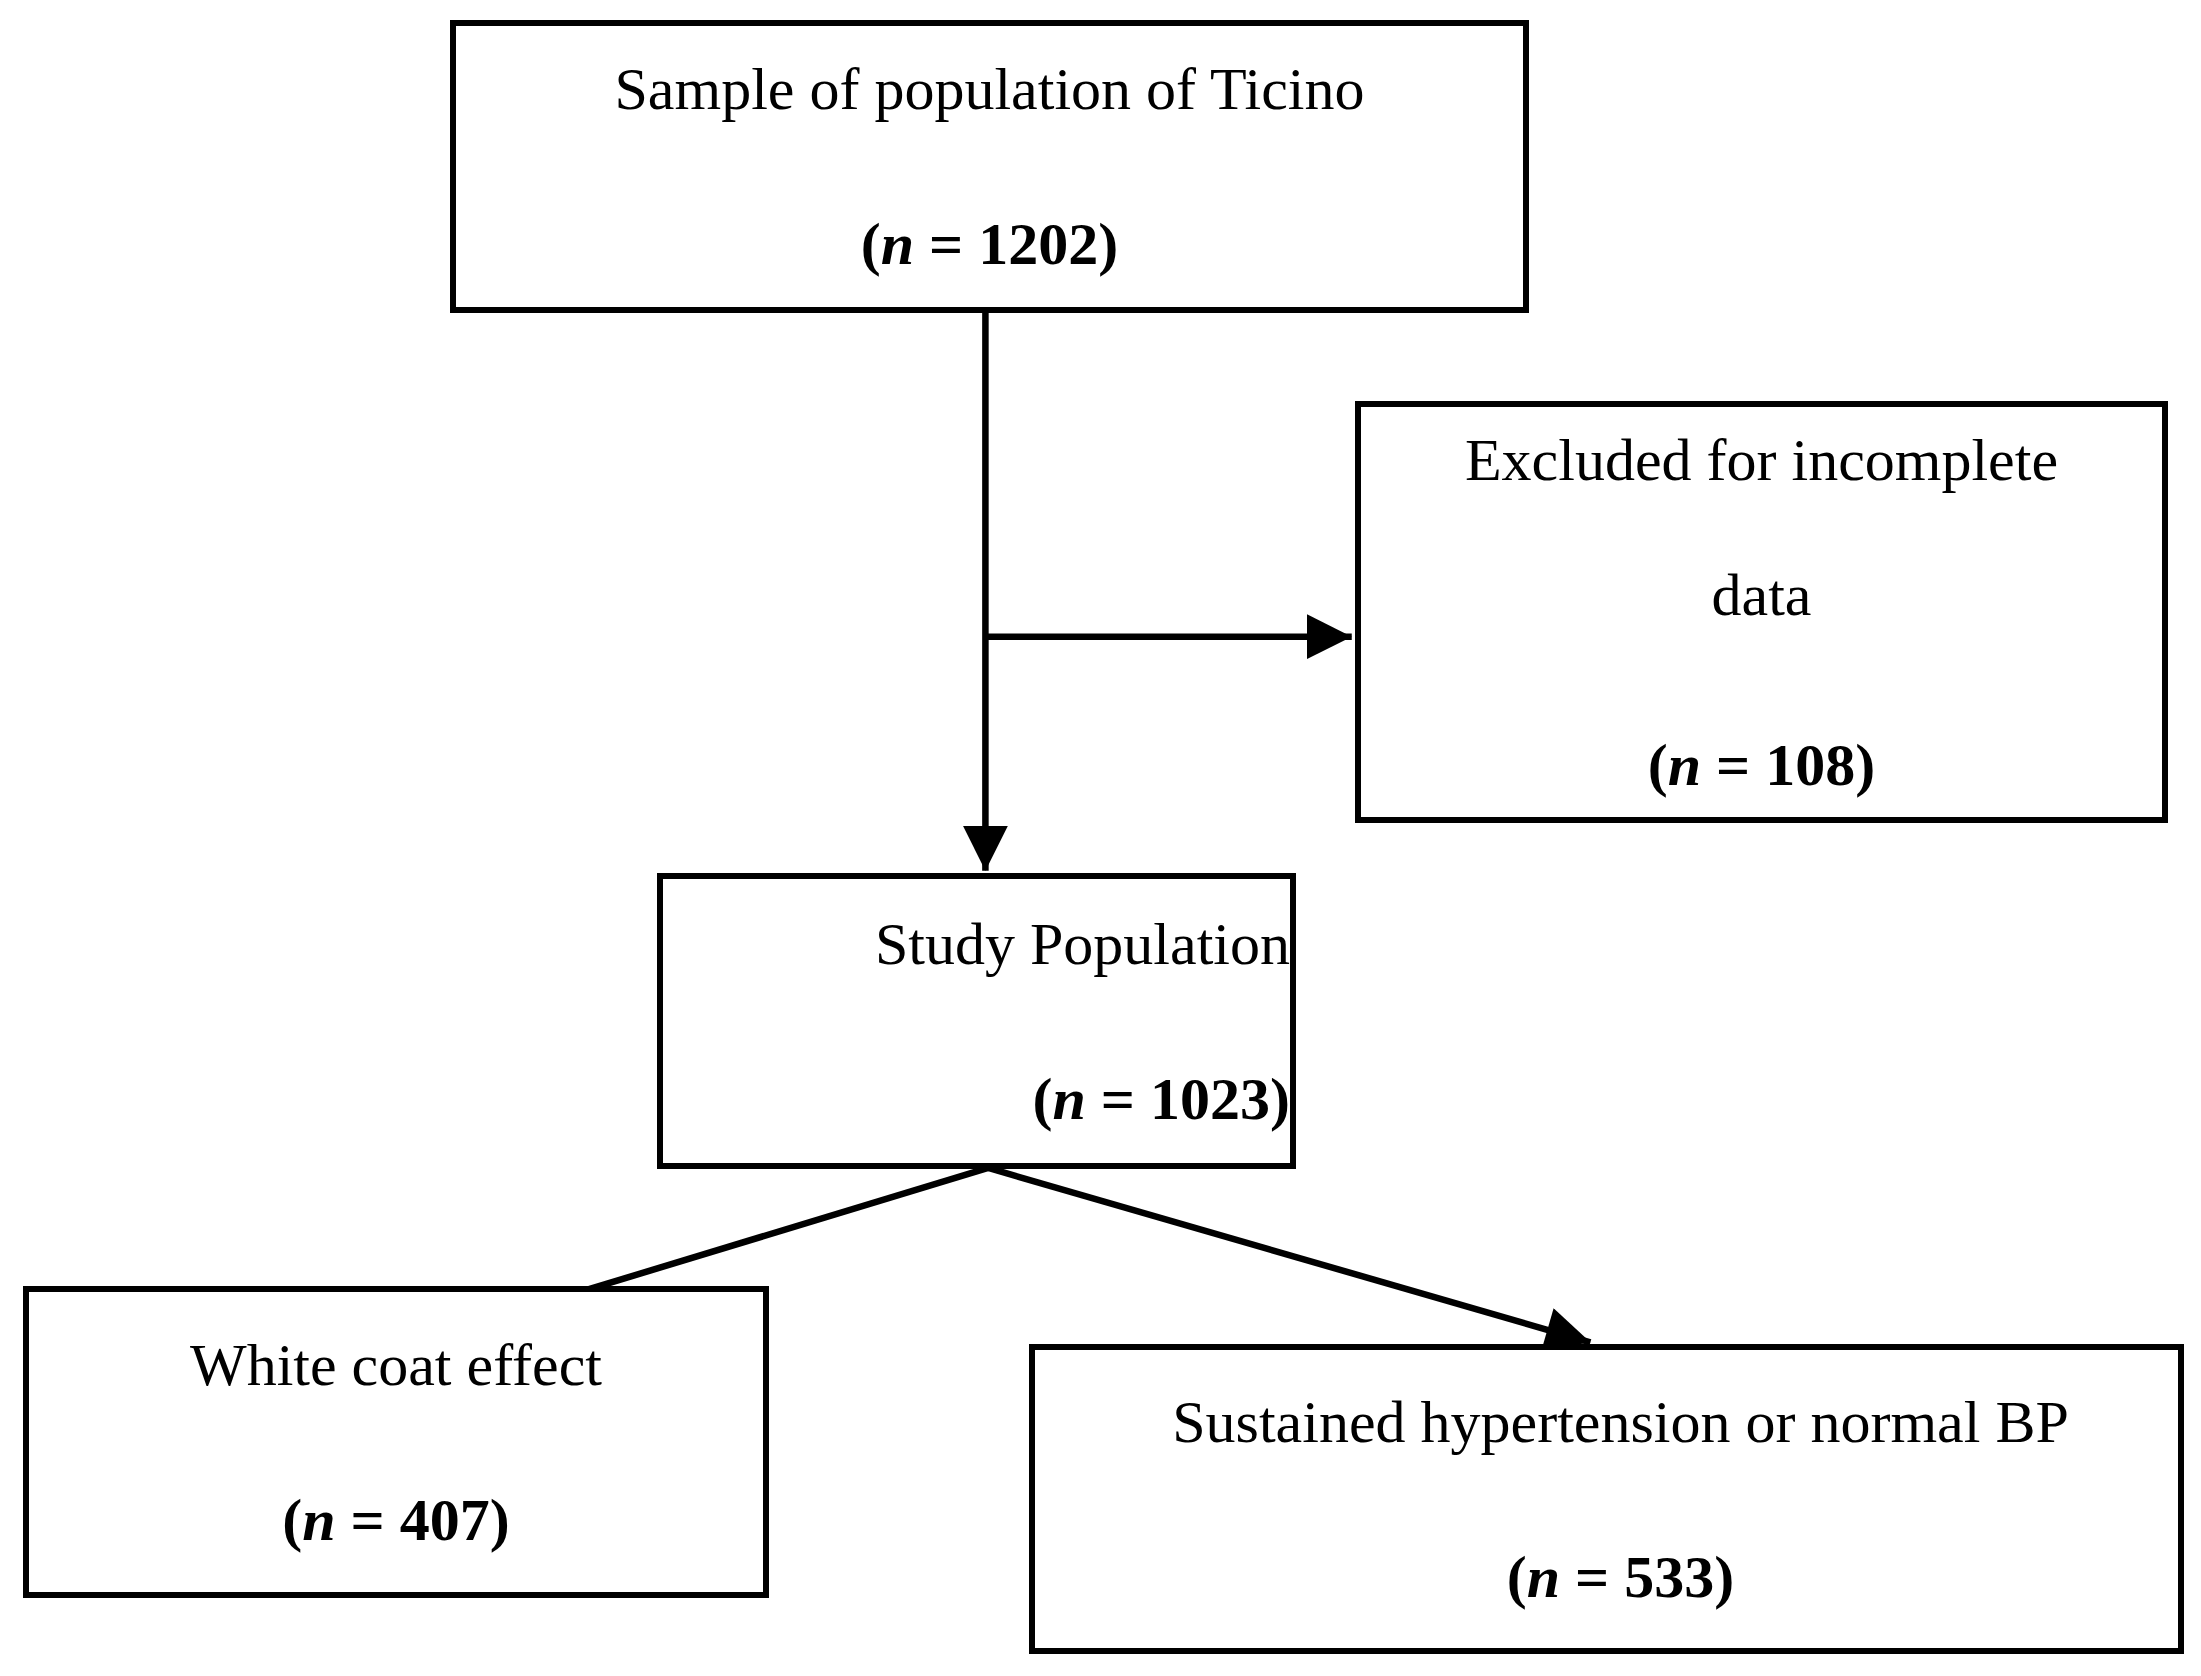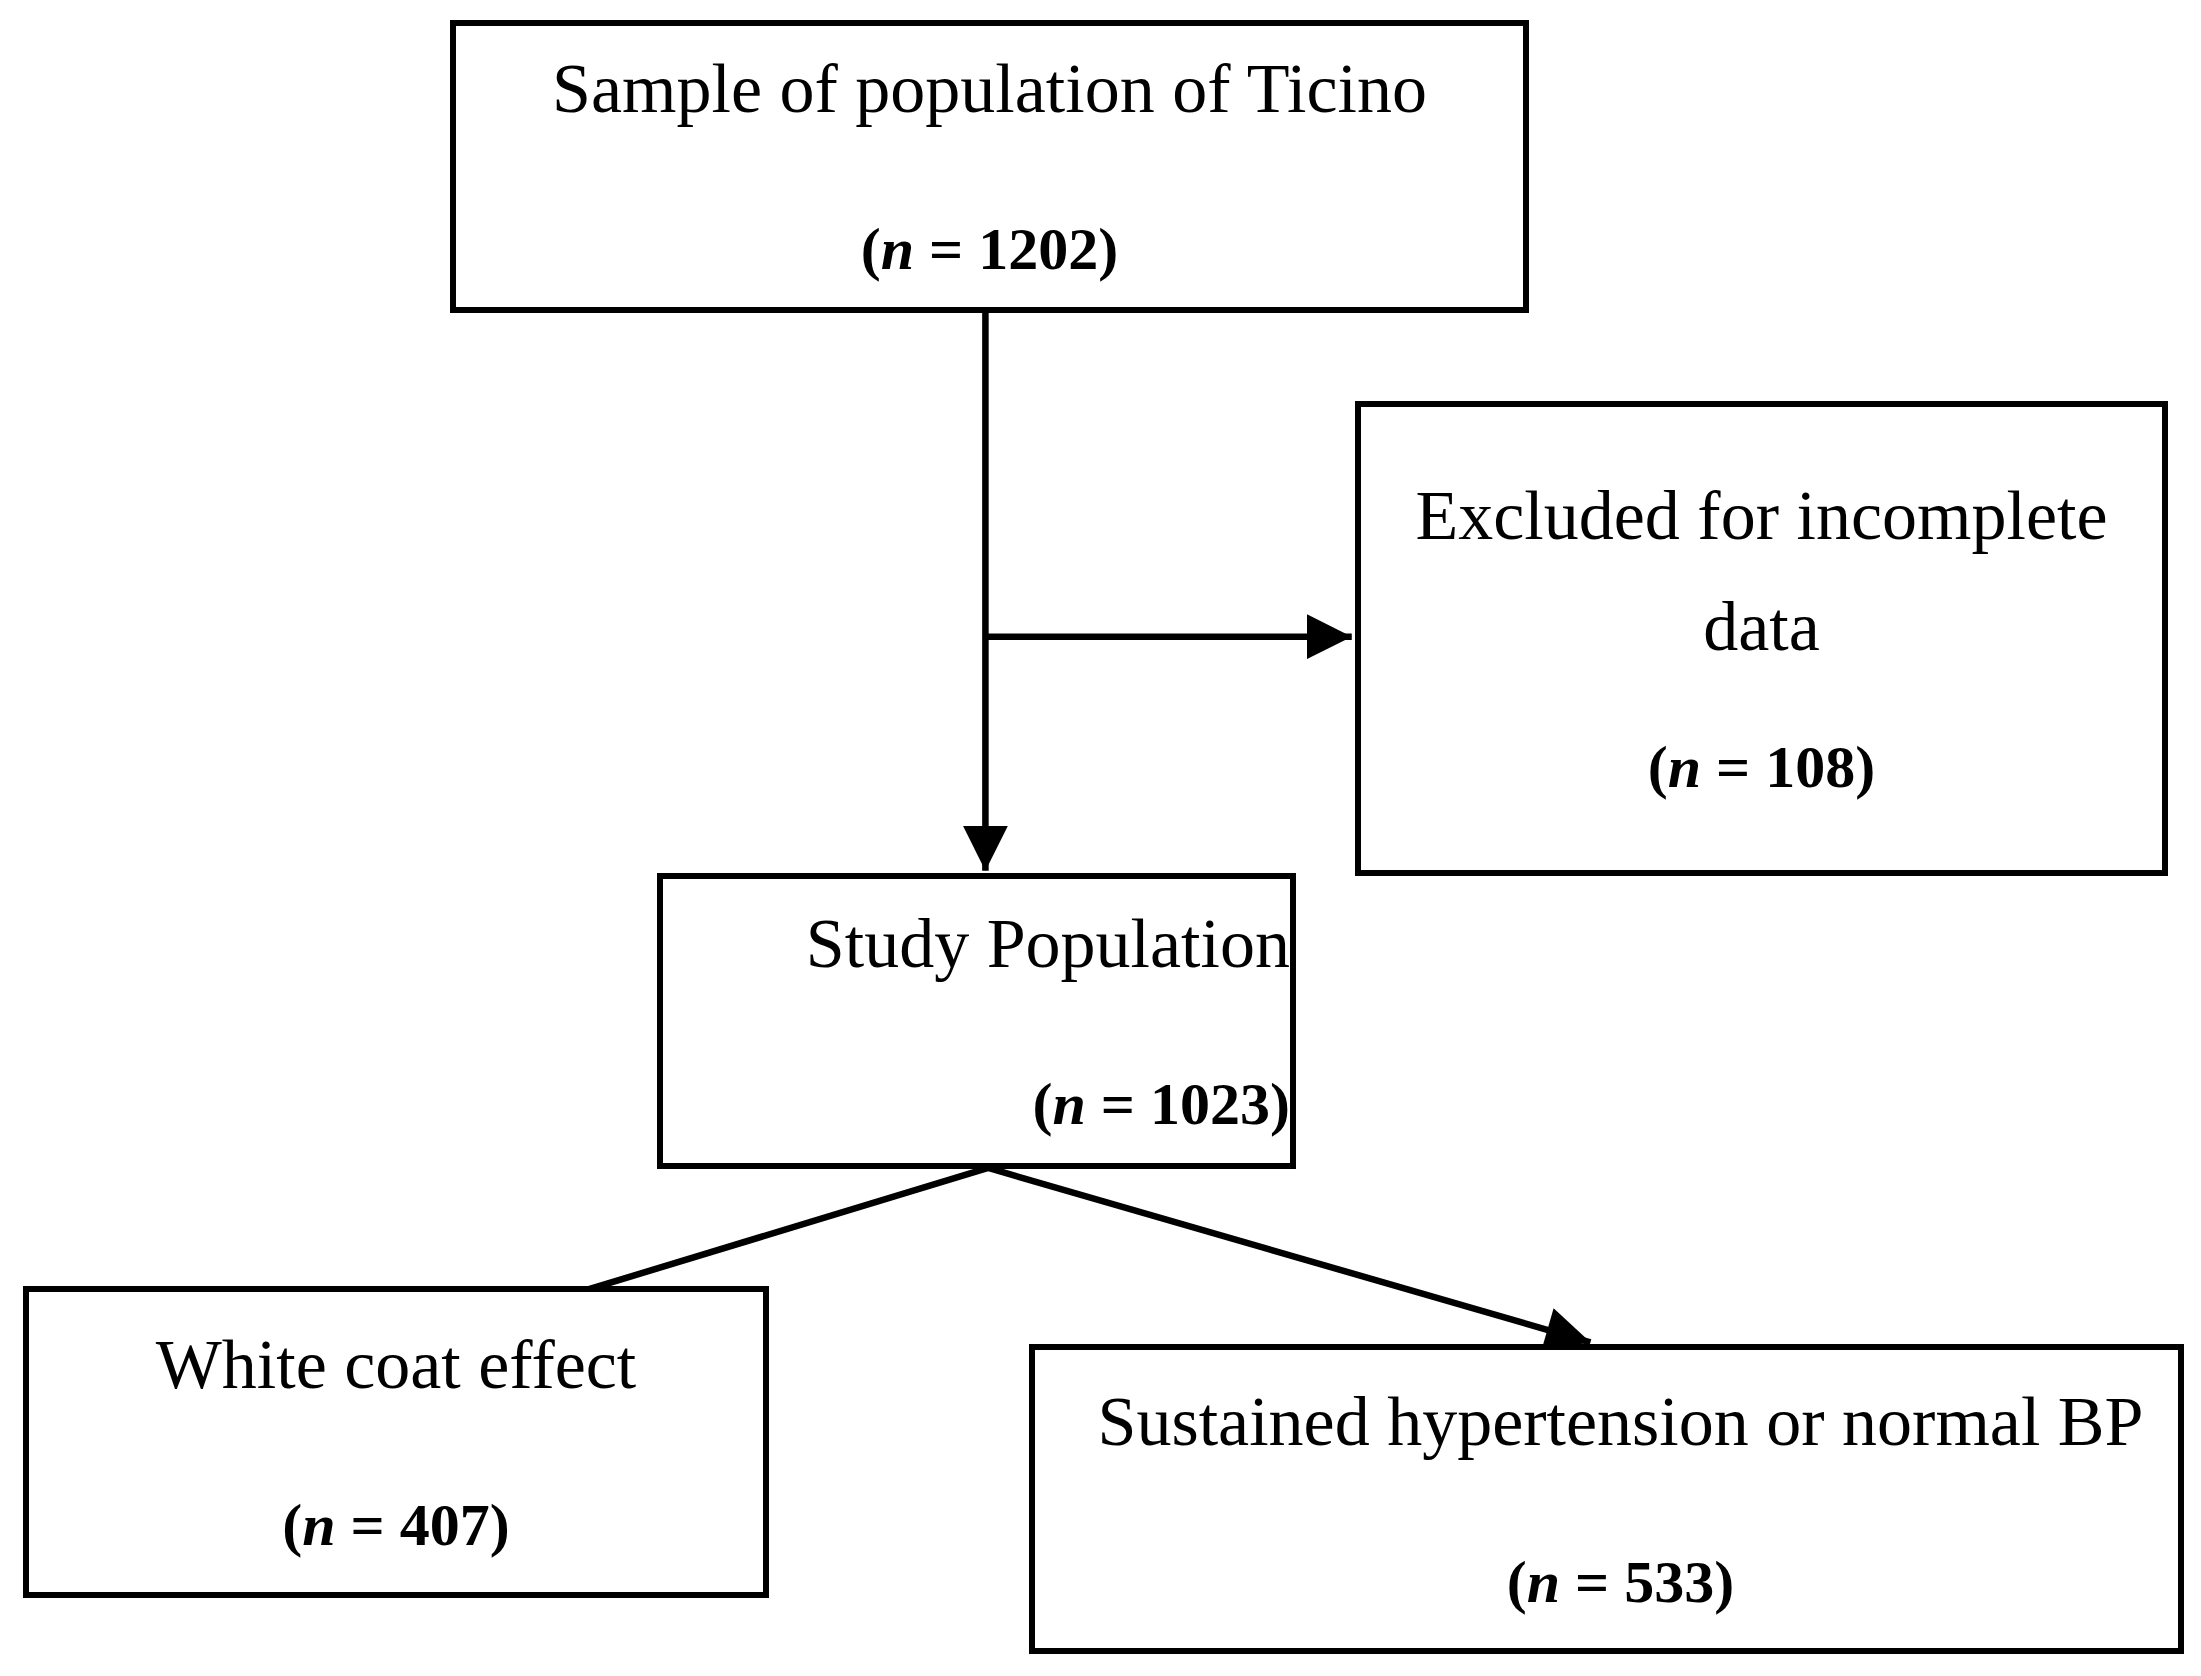--- a/index.html
+++ b/index.html
@@ -29,37 +29,37 @@
     border: 6.5px solid #000000;
     background: #ffffff;
     display: flex;
     flex-direction: column;
     align-items: center;
     justify-content: center;
     text-align: center;
     gap: 54px;
   }
   .node .title {
-    font-size: 70px;
+    font-size: 60px;
     line-height: 1.1;
     white-space: nowrap;
   }
   .node .count {
     font-size: 60px;
     font-weight: bold;
     line-height: 1.1;
     white-space: pre;
     margin-top: 35px;
   }
   .node .count .nvar {
     font-style: italic;
   }
   
   .box-sample    { left:  450px; top:   19.6px; width: 1079px; height: 293px; }
-  .box-excluded  { left: 1355px; top:  401px; width:  813px; height: 475px; gap: 34px; }
+  .box-excluded  { left: 1355px; top:  401px; width:  813px; height: 422px; gap: 69px; }
   .box-study     { left:  657px; top:  873px; width:  639px; height: 296px; align-items: flex-end; }
   .box-whitecoat { left:   23px; top: 1286px; width:  746px; height: 312px; }
   .box-sustained { left: 1029px; top: 1344px; width: 1155px; height: 310px; padding-left: 28px; }
 </style>
 </head>
 <body>
 
 <div class="canvas">
 
   <svg class="connectors" viewBox="0 0 2362 1798" xmlns="http://www.w3.org/2000/svg">

